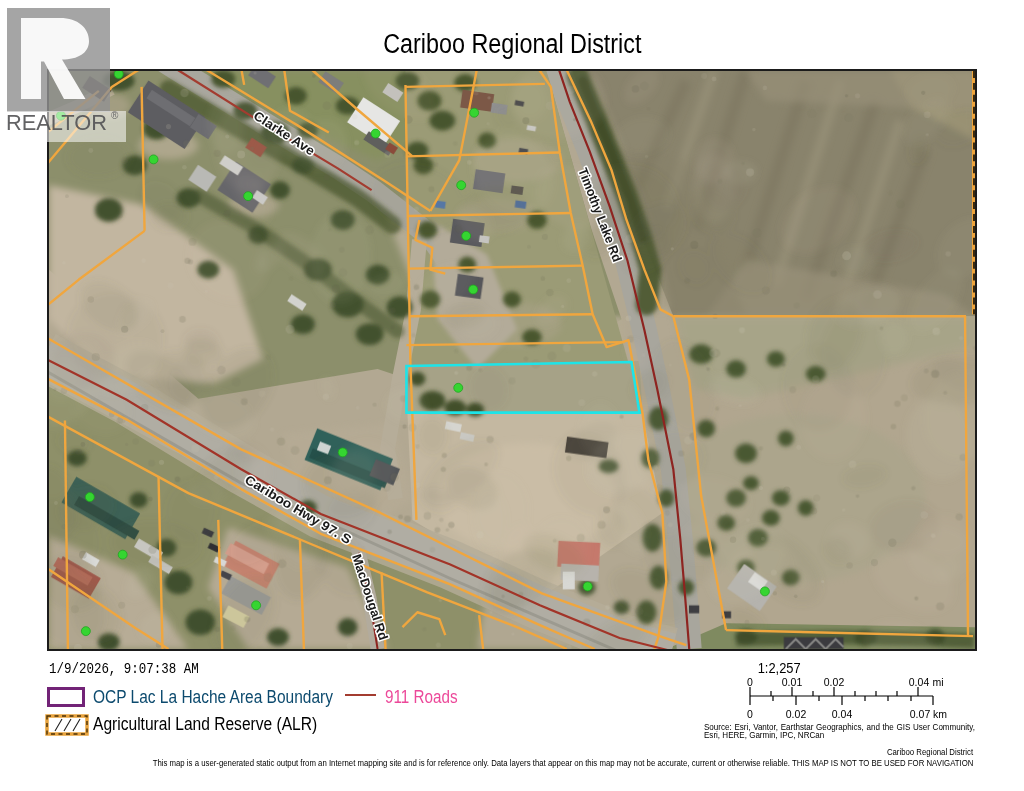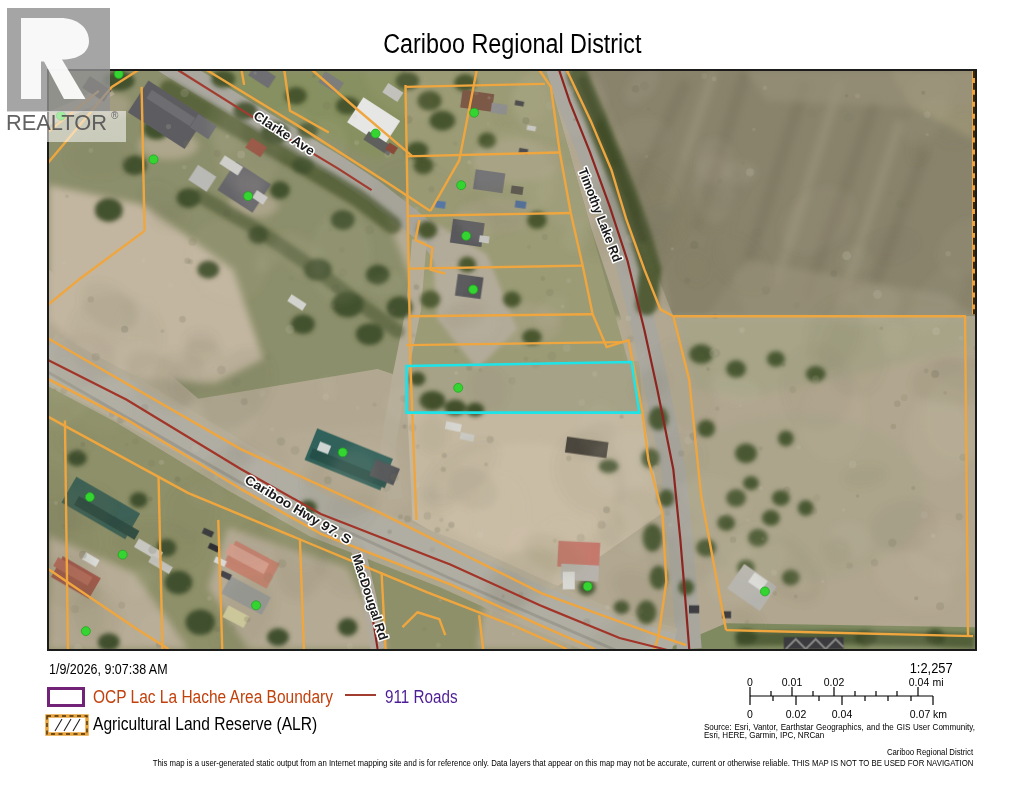--- a/index.html
+++ b/index.html
@@ -867,39 +867,39 @@
 <rect x="7" y="8" width="103" height="104" fill="#919191" fill-opacity="0.82"></rect>
 
 <path d="M21 18 H60 C78 18 89 28 89 41 C89 53 78 59.5 62 59.5 L85.5 99 H64 L44 61.5 H41 V99 H21 Z" fill="#ffffff" fill-opacity="0.93"></path>
 
 <rect x="5" y="111" width="121" height="31" fill="#ffffff" fill-opacity="0.55"></rect>
 
 <text x="6" y="130" font-family="Liberation Sans, sans-serif" font-size="22.5" fill="#525254" fill-opacity="0.9" textLength="101" lengthAdjust="spacingAndGlyphs">REALTOR</text>
 <text x="111" y="119" font-family="Liberation Sans, sans-serif" font-size="10" fill="#5a5a5c" fill-opacity="0.9">®</text>
 </svg>
 
-<div class="abs" style="left:49px;top:662px;font-size:14.5px;line-height:1;color:#000;"><span style="display:inline-block;transform:scaleX(0.86);transform-origin:0 0;">1/9/2026, 9:07:38 AM</span></div>
+<div class="abs" style="left:49px;top:662px;font-size:14.5px;line-height:1;color:#000;font-family:Liberation Mono, monospace;"><span style="display:inline-block;transform:scaleX(0.86);transform-origin:0 0;">1/9/2026, 9:07:38 AM</span></div>
 
 <div class="abs" style="left:47px;top:687px;width:32px;height:14px;border:3px solid #722377;background:#fff;"></div>
 
-<div class="abs" style="left:93px;top:689px;font-size:17.5px;line-height:1;color:#c2410c;"><span style="display:inline-block;transform:scaleX(0.885);transform-origin:0 0;">OCP Lac La Hache Area Boundary</span></div>
+<div class="abs" style="left:93px;top:689px;font-size:17.5px;line-height:1;color:#0c4a6e;"><span style="display:inline-block;transform:scaleX(0.885);transform-origin:0 0;">OCP Lac La Hache Area Boundary</span></div>
 
 <div class="abs" style="left:345px;top:694px;width:31px;height:2px;background:#a33c30;"></div>
 
-<div class="abs" style="left:385px;top:689px;font-size:17.5px;line-height:1;color:#4c1d95;"><span style="display:inline-block;transform:scaleX(0.87);transform-origin:0 0;">911 Roads</span></div>
+<div class="abs" style="left:385px;top:689px;font-size:17.5px;line-height:1;color:#ec4899;"><span style="display:inline-block;transform:scaleX(0.87);transform-origin:0 0;">911 Roads</span></div>
 
 <svg class="abs" style="left:45px;top:714px" width="44" height="22">
 <rect x="2" y="2" width="40" height="18" fill="#fff" stroke="#e8a33d" stroke-width="3.5"></rect>
 <rect x="2" y="2" width="40" height="18" fill="none" stroke="#4a3208" stroke-width="1.4" stroke-dasharray="4 3.5"></rect>
 <path d="M10 17 L17 5 M19 17 L26 5 M28 17 L35 5" stroke="#222" stroke-width="1.1"></path>
 </svg>
 
 <div class="abs" style="left:93px;top:716px;font-size:17.5px;line-height:1;color:#000;text-decoration:underline;"><span style="display:inline-block;transform:scaleX(0.89);transform-origin:0 0;">Agricultural Land Reserve (ALR)</span></div>
 
-<div class="abs" style="left:755px;top:661px;width:200px;text-align:right;font-size:14.5px;line-height:1;color:#000;"><span style="display:inline-block;transform:scaleX(0.89);transform-origin:center;">1:2,257</span></div>
+<div class="abs" style="left:755px;top:661px;width:200px;text-align:left;font-size:14.5px;line-height:1;color:#000;"><span style="display:inline-block;transform:scaleX(0.89);transform-origin:center;">1:2,257</span></div>
 
 <svg class="abs" style="left:740px;top:676px" width="220" height="44">
 <g font-family="Liberation Sans, sans-serif" font-size="10.5" fill="#000" text-anchor="middle">
 <text x="10" y="10">0</text>
       <text x="52" y="10">0.01</text>
       <text x="94" y="10">0.02</text>
       <text x="179" y="10">0.04</text>
       <text x="198" y="10">mi</text>
 <text x="10" y="42">0</text>
       <text x="56" y="42">0.02</text>

